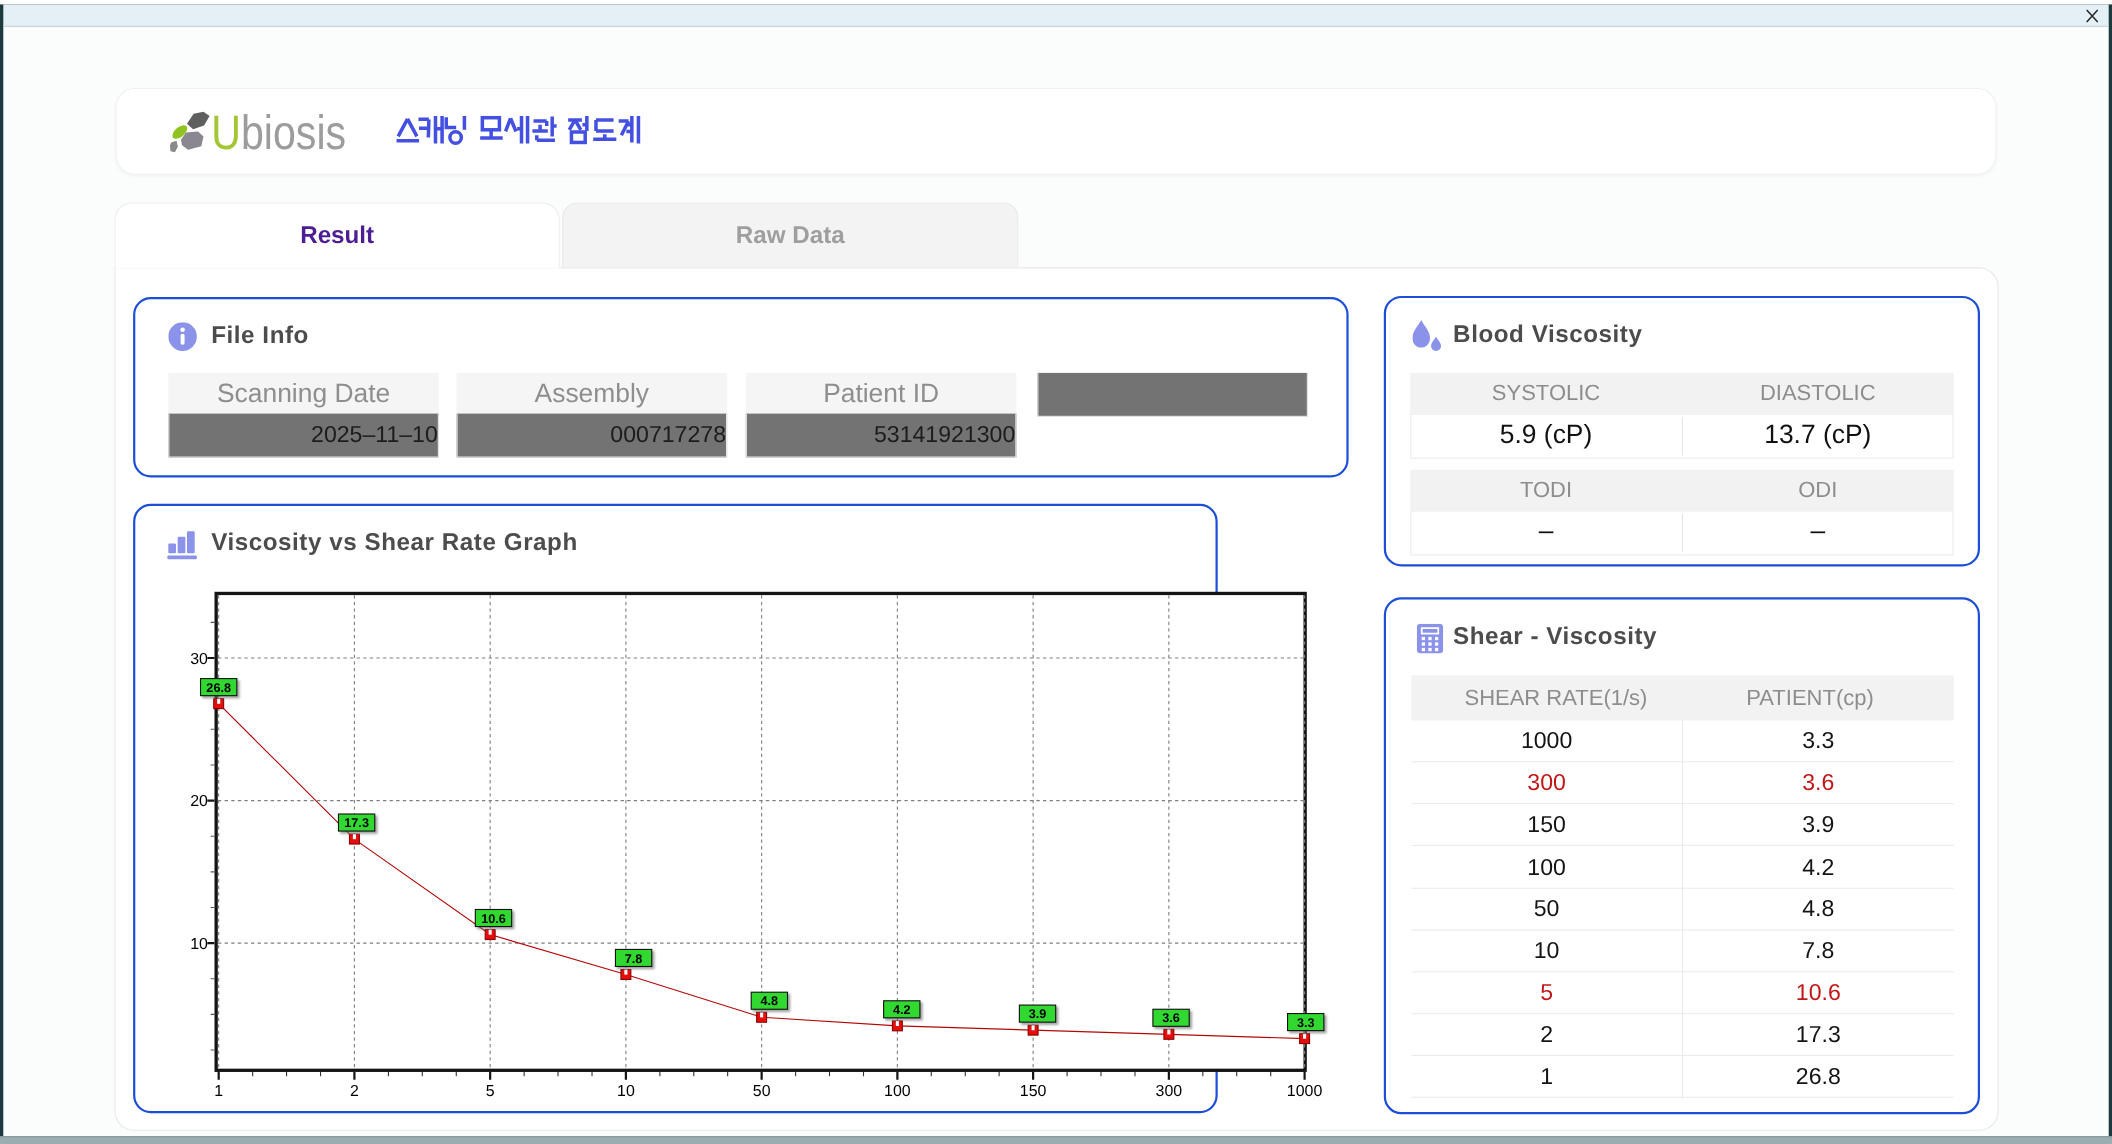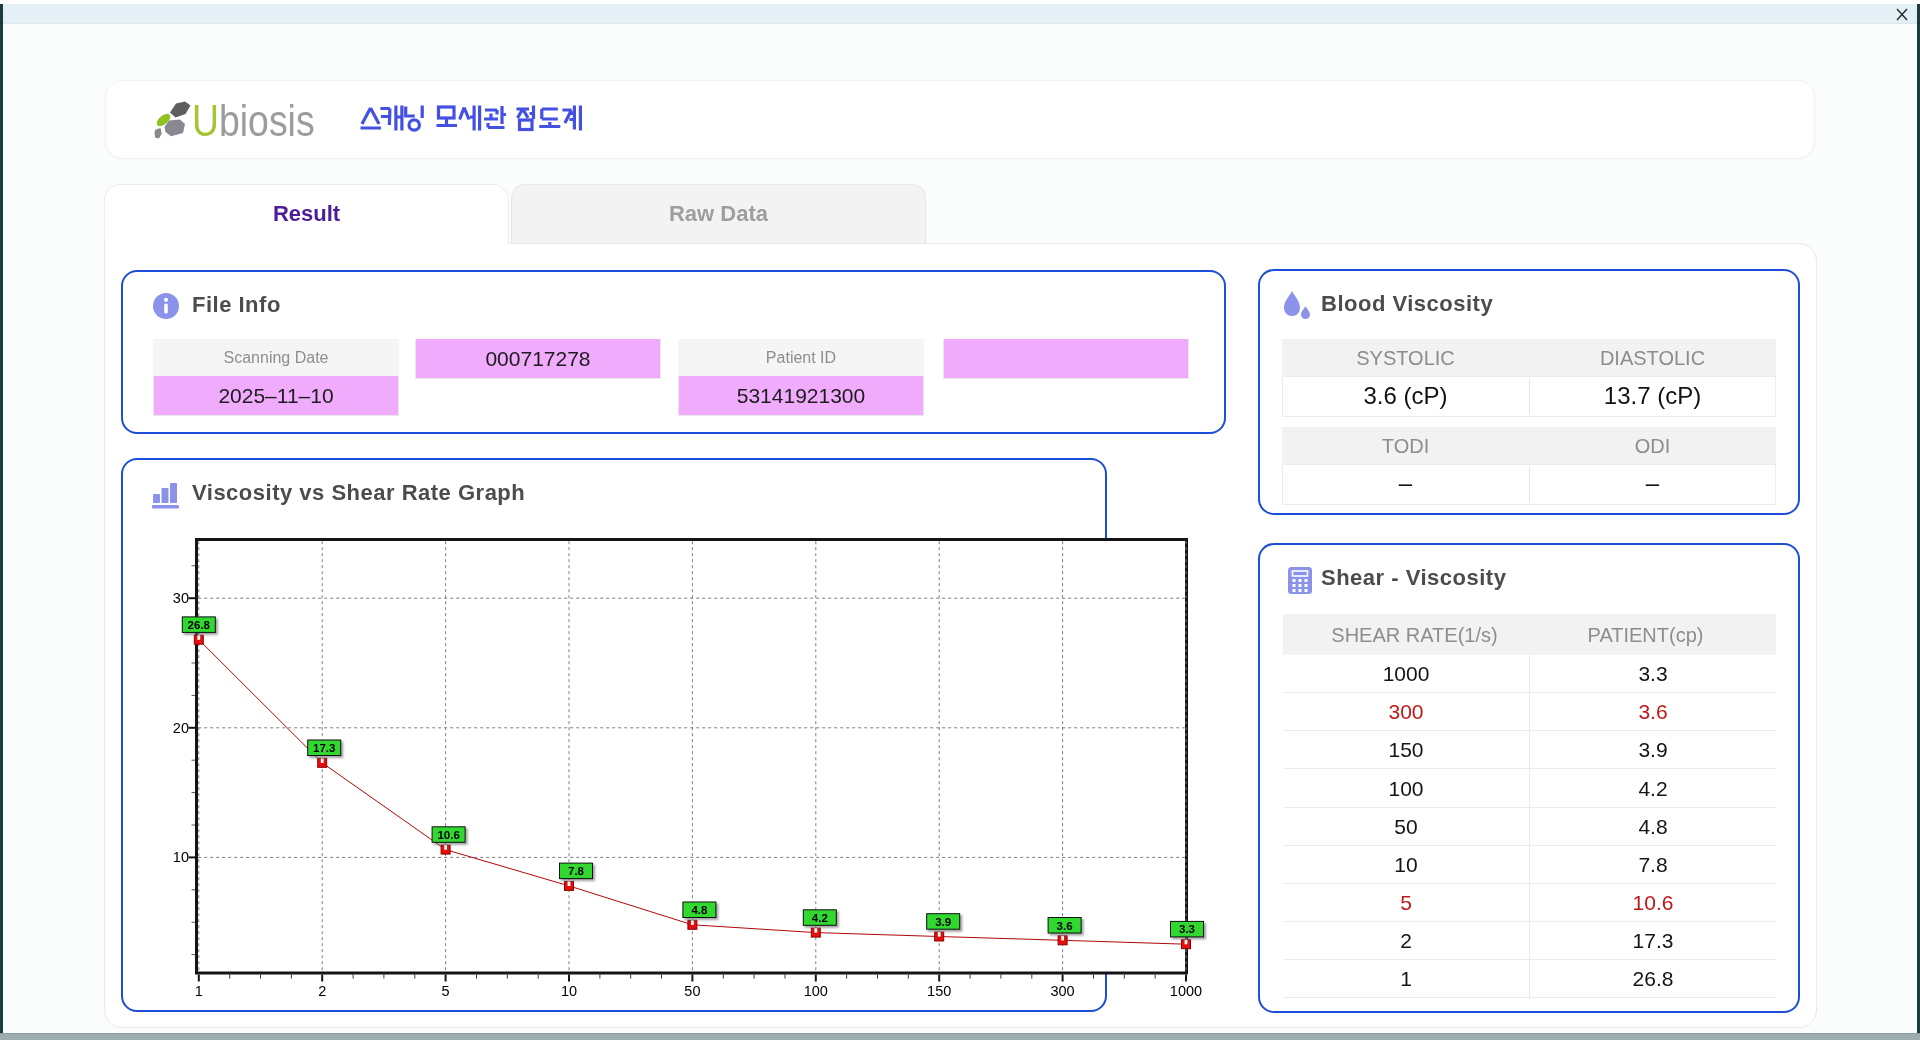--- a/index.html
+++ b/index.html
@@ -21,22 +21,22 @@
      border:1px solid #e7e7e7; border-bottom:none; border-radius:14px 14px 0 0; z-index:1;
      text-align:center; line-height:57px; font-size:22px; font-weight:bold; color:#9e9e9e; }
   .mainpanel { left:104px; top:243px; width:1713px; height:785px; background:#fff;
      border:1px solid #e9e9e9; border-radius:0 18px 18px 18px; z-index:2; }
 
   .card { position:absolute; background:#fff; border:2px solid #1d4ed8; border-radius:16px; z-index:4; }
   .card-title { position:absolute; font-size:22px; font-weight:bold; color:#4c4c4c; letter-spacing:0.5px; }
 
   .fi-col { position:absolute; }
   .fi-head { height:37px; background:#f5f5f5; text-align:center; line-height:37px;
-     font-size:16px; color:#8e8e8e; }
-  .fi-val { height:40px; background:#f0abfc; border:1px solid #e9e9e9; border-top:none; text-align:center;
+     font-size:24px; color:#8e8e8e; }
+  .fi-val { height:40px; background:#737373; border:1px solid #e9e9e9; border-top:none; text-align:right;
      line-height:39px; font-size:21px; color:#1c1c1c; }
 
   .bv-head { position:absolute; background:#f2f2f2; }
   .bv-headtext { position:absolute; width:247px; text-align:center; font-size:20px; color:#8d8d8d; }
   .bv-val { position:absolute; background:#fff; border:1px solid #ececec; }
   .bv-valtext { position:absolute; width:247px; text-align:center; font-size:24px; color:#111; }
 
   .sh-row { position:absolute; left:23px; width:493px; height:38px; border-bottom:1px solid #ececec; }
   .sh-c1 { position:absolute; left:0; top:0; width:246px; height:38px; text-align:center; line-height:38px; font-size:21px; color:#141414; }
   .sh-c2 { position:absolute; left:247px; top:0; width:246px; height:38px; text-align:center; line-height:38px; font-size:21px; color:#141414; }
@@ -104,20 +104,21 @@
       <circle cx="13" cy="13" r="13" fill="#8a92ea"></circle>
       <rect x="11.2" y="10.5" width="3.6" height="10" rx="1.6" fill="#fff"></rect>
       <circle cx="13" cy="6.8" r="2.1" fill="#fff"></circle>
     </svg>
     <div class="card-title" style="left:69px; top:20px;">File Info</div>
     <div class="fi-col" style="left:30px; top:67px; width:246px;">
       <div class="fi-head">Scanning Date</div>
       <div class="fi-val">2025–11–10</div>
     </div>
     <div class="fi-col" style="left:292px; top:67px; width:246px;">
+      <div class="fi-head">Assembly</div>
       <div class="fi-val">000717278</div>
     </div>
     <div class="fi-col" style="left:555px; top:67px; width:246px;">
       <div class="fi-head">Patient ID</div>
       <div class="fi-val">53141921300</div>
     </div>
     <div class="fi-col" style="left:820px; top:67px; width:246px;">
       <div class="fi-val"></div>
     </div>
   </div>
@@ -126,21 +127,21 @@
     <svg style="position:absolute; left:24px; top:19px;" width="30" height="30" viewBox="0 0 30 30">
       <path d="M8 1 C10.5 6 16 11 16 17.5 C16 22.5 12.4 26 8 26 C3.6 26 0 22.5 0 17.5 C0 11 5.5 6 8 1 Z" fill="#8a92ea"></path>
       <path d="M21.5 16 C23 19 26 21.5 26 24.5 C26 27 24 29 21.5 29 C19 29 17 27 17 24.5 C17 21.5 20 19 21.5 16 Z" fill="#8a92ea"></path>
     </svg>
     <div class="card-title" style="left:61px; top:20px;">Blood Viscosity</div>
     <div class="bv-head" style="left:22px; top:68px; width:494px; height:37px;"></div>
     <div class="bv-headtext" style="left:22px; top:76px;">SYSTOLIC</div>
     <div class="bv-headtext" style="left:269px; top:76px;">DIASTOLIC</div>
     <div class="bv-val" style="left:22px; top:105px; width:494px; height:41px;"></div>
     <div class="abs" style="left:269px; top:108px; width:1px; height:35px; background:#e5e5e5;"></div>
-    <div class="bv-valtext" style="left:22px; top:111px;">3.6 (cP)</div>
+    <div class="bv-valtext" style="left:22px; top:111px;">5.9 (cP)</div>
     <div class="bv-valtext" style="left:269px; top:111px;">13.7 (cP)</div>
     <div class="bv-head" style="left:22px; top:156px; width:494px; height:37px;"></div>
     <div class="bv-headtext" style="left:22px; top:164px;">TODI</div>
     <div class="bv-headtext" style="left:269px; top:164px;">ODI</div>
     <div class="bv-val" style="left:22px; top:193px; width:494px; height:41px;"></div>
     <div class="abs" style="left:269px; top:196px; width:1px; height:35px; background:#e5e5e5;"></div>
     <div class="bv-valtext" style="left:22px; top:198px;">–</div>
     <div class="bv-valtext" style="left:269px; top:198px;">–</div>
   </div>
 

